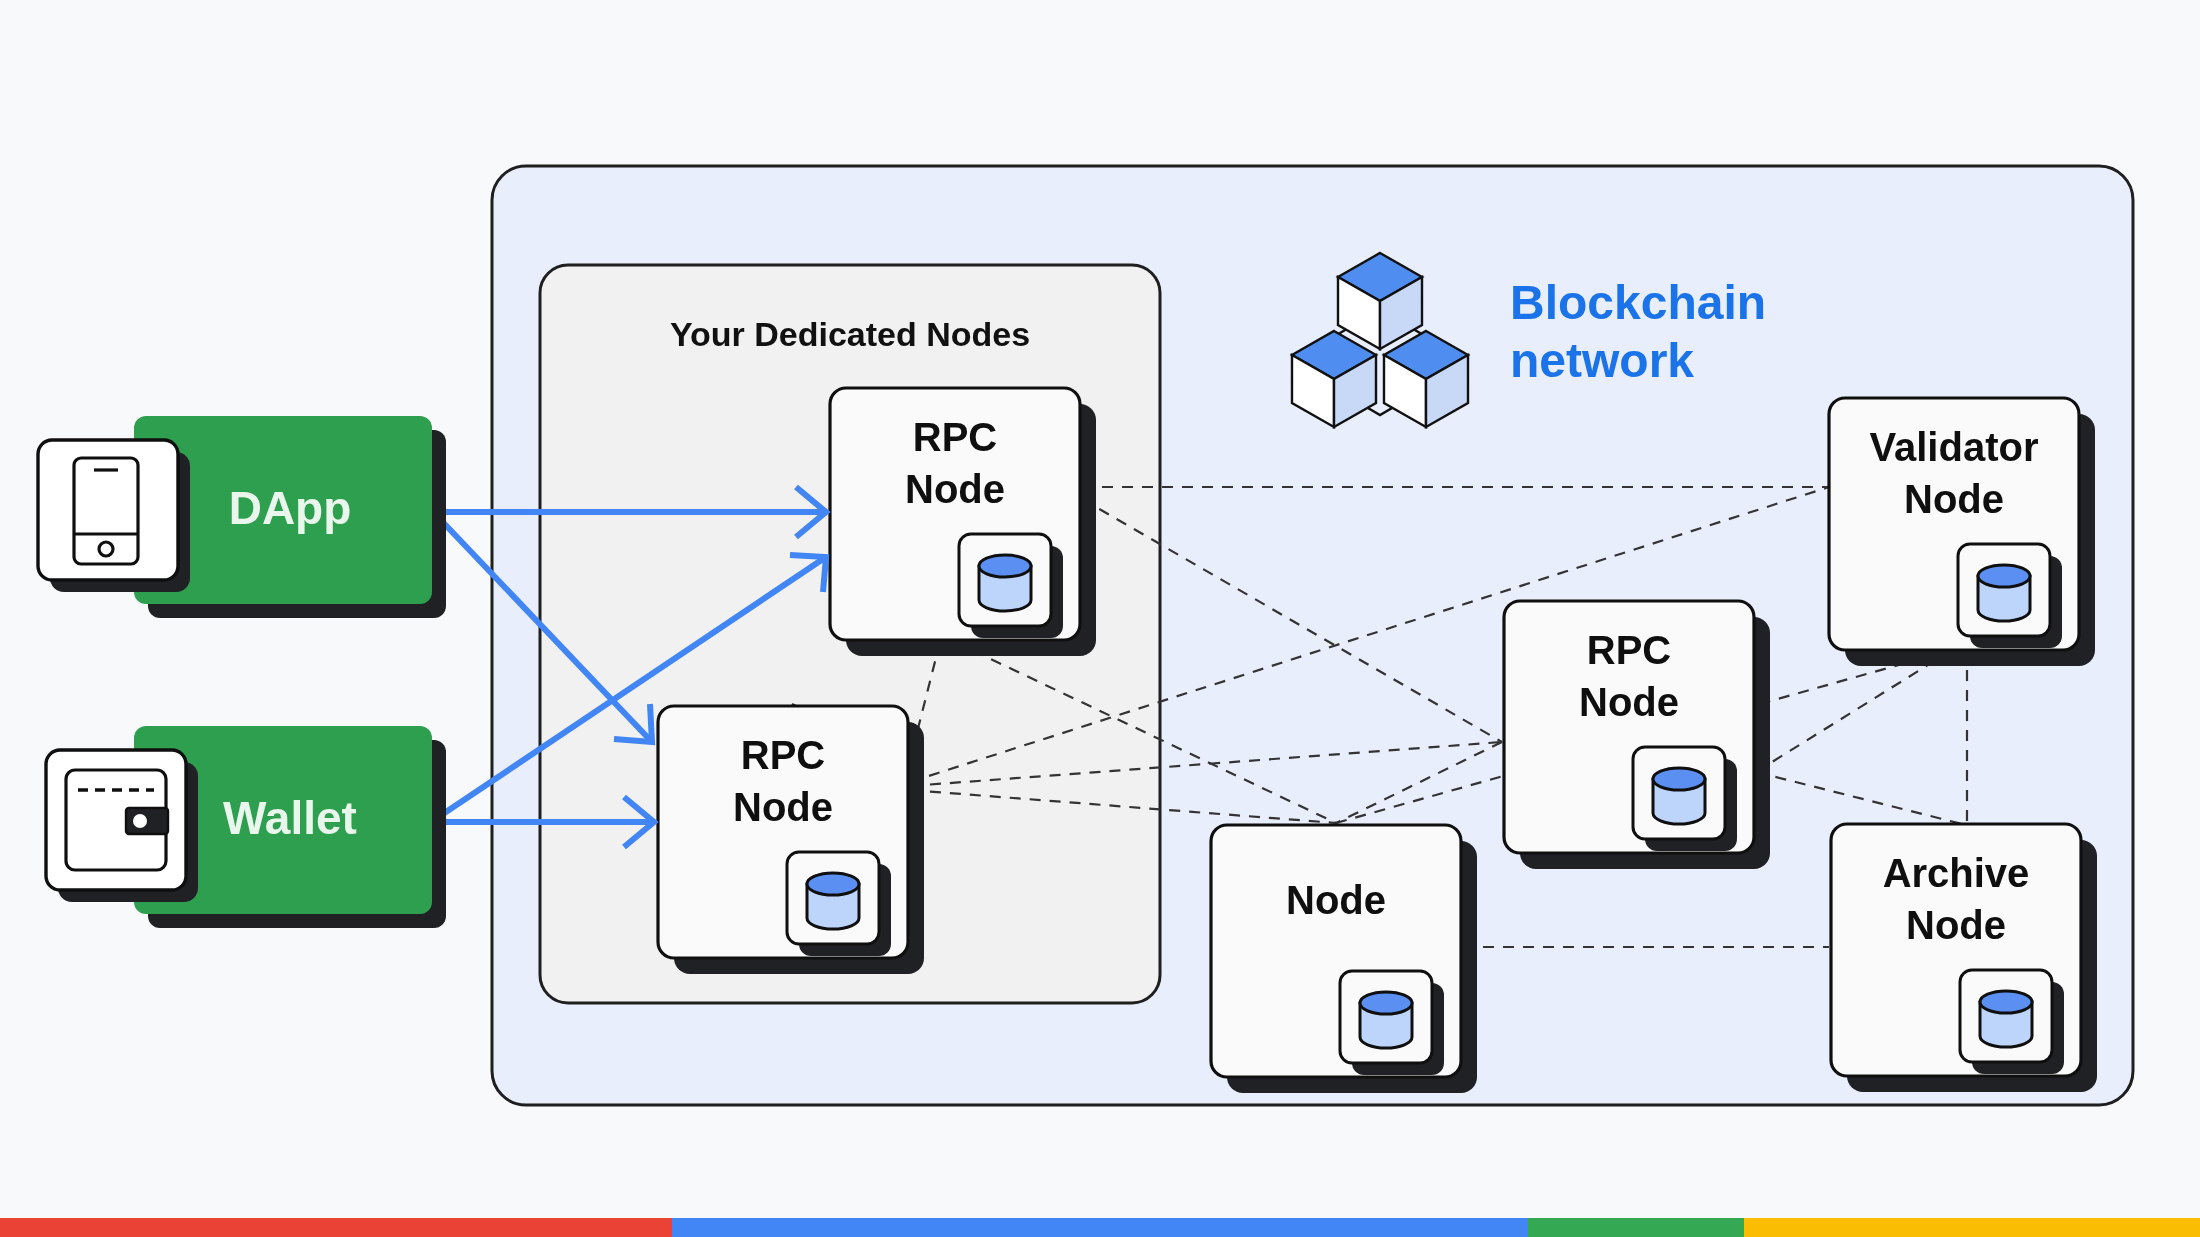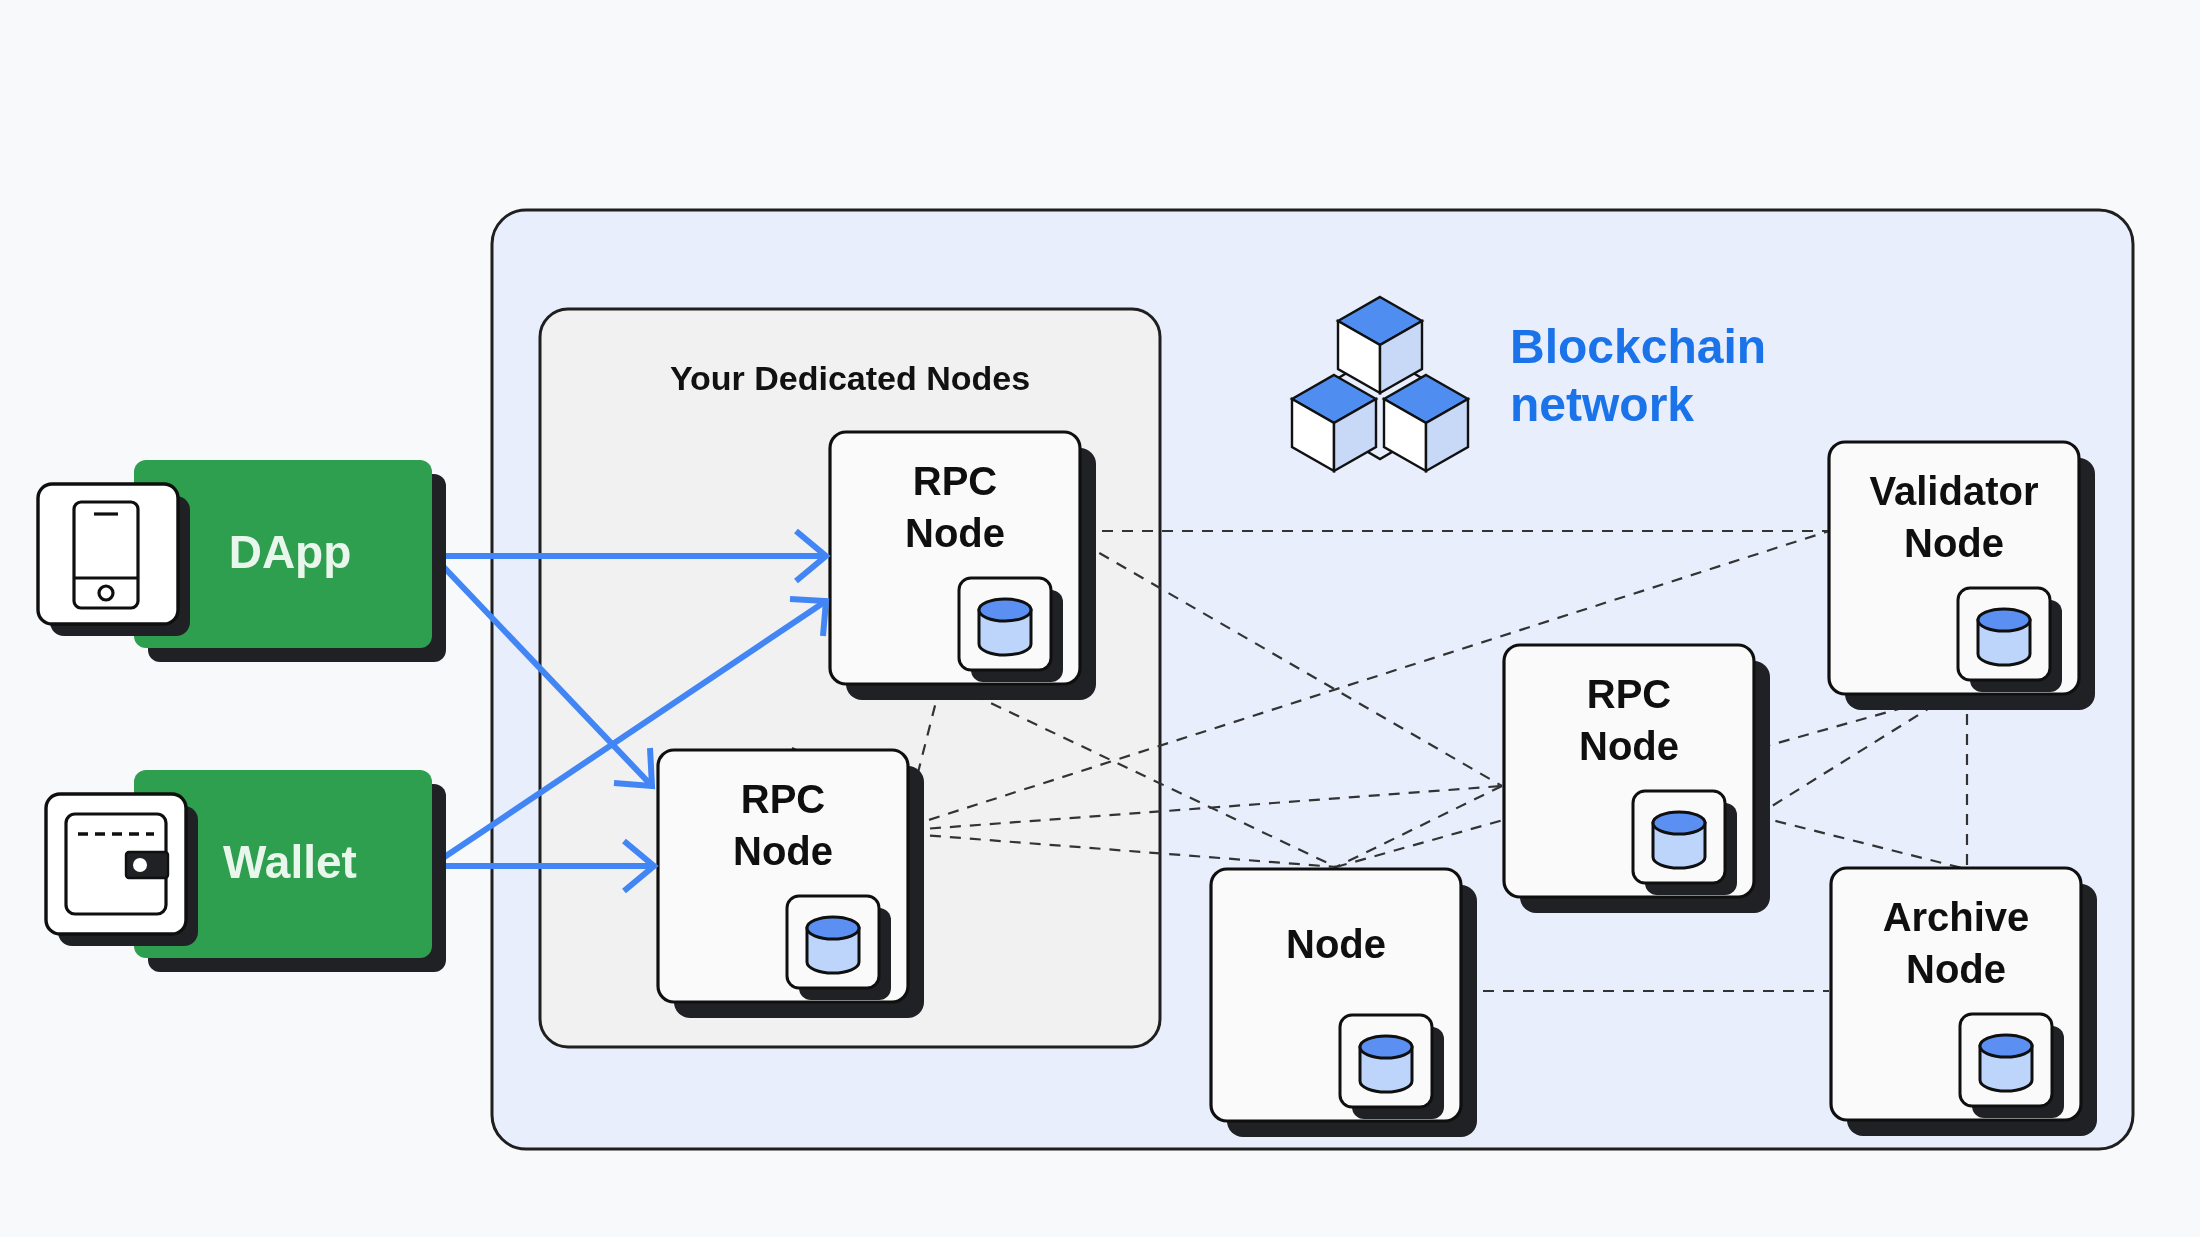--- a/index.html
+++ b/index.html
@@ -13,21 +13,20 @@
     height: 1237px;
     font-family: "Liberation Sans", sans-serif;
     overflow: hidden;
     position: relative;
   }
   #stage {
     position: relative;
     width: 2200px;
     height: 982px;
     background: #f8f9fa;
-    margin-top: 44px;
   }
   #diagram {
     position: absolute;
     inset: 0;
     width: 2200px;
     height: 1237px;
     display: block;
   }
   .node-label {
     font-family: "Liberation Sans", sans-serif;

